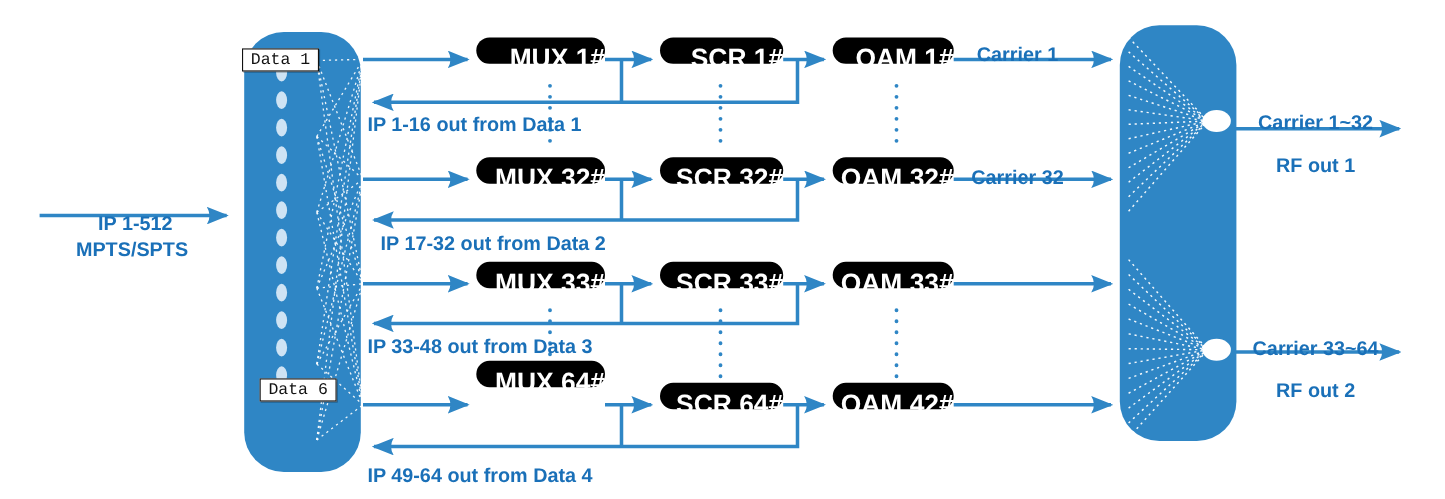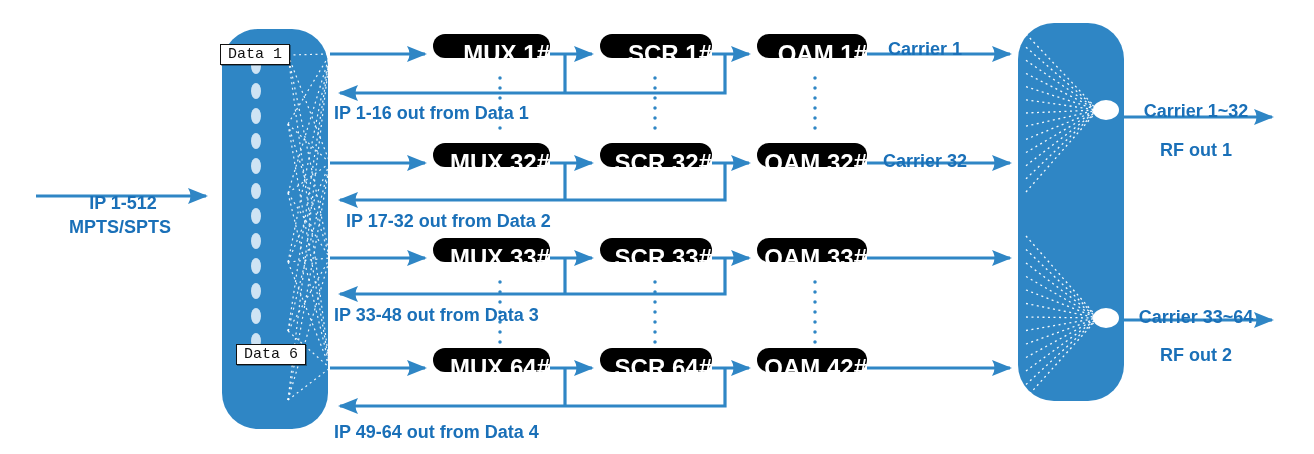--- a/index.html
+++ b/index.html
@@ -169,21 +169,21 @@
   <div class="pill" style="left:600px;top:143px;width:112px;">SCR 32#</div>
   <div class="pill" style="left:757px;top:143px;width:110px;">QAM 32#</div>
   <div class="lbl center" style="left:860px;top:140px;width:130px;">Carrier 32</div>
   <div class="lbl" style="left:334px;top:212px;margin-left:12px;">IP 17-32 out from Data 2</div>
 
   <div class="pill" style="left:433px;top:238px;width:117px;">MUX 33#</div>
   <div class="pill" style="left:600px;top:238px;width:112px;">SCR 33#</div>
   <div class="pill" style="left:757px;top:238px;width:110px;">QAM 33#</div>
   <div class="lbl" style="left:334px;top:306px;">IP 33-48 out from Data 3</div>
 
-  <div class="pill" style="left:433px;top:348px;width:117px;">MUX 64#</div>
+  <div class="pill" style="left:433px;top:328px;width:117px;">MUX 64#</div>
   <div class="pill" style="left:600px;top:348px;width:112px;">SCR 64#</div>
   <div class="pill" style="left:757px;top:348px;width:110px;">QAM 42#</div>
   <div class="lbl" style="left:334px;top:423px;">IP 49-64 out from Data 4</div>
 
   <div class="lbl center" style="left:1128px;top:90px;width:136px;">Carrier 1~32</div>
   <div class="lbl center" style="left:1128px;top:129px;width:136px;">RF out 1</div>
   <div class="lbl center" style="left:1128px;top:296px;width:136px;">Carrier 33~64</div>
   <div class="lbl center" style="left:1128px;top:334px;width:136px;">RF out 2</div>
 
 </div>

